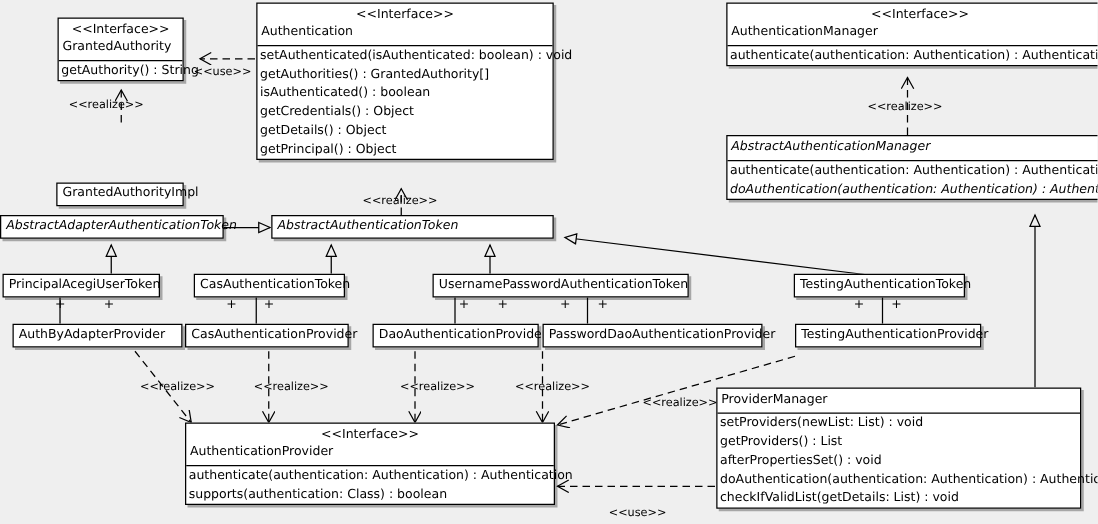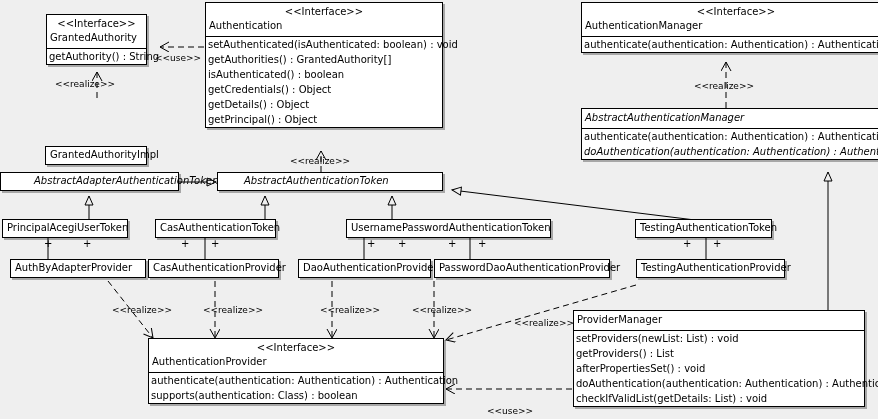--- a/index.html
+++ b/index.html
@@ -209,27 +209,27 @@
   <div class="uml" style="left:581px; top:108px; width:310px;">
     <div class="hdr">
       <span class="cname abstract">AbstractAuthenticationManager</span>
     </div>
     <div class="members">
       <span class="member">authenticate(authentication: Authentication) : Authentication</span>
       <span class="member abstract">doAuthentication(authentication: Authentication) : Authentication</span>
     </div>
   </div>
 
-  <div class="uml compact" style="left:0px; top:172px; width:179px;padding-left:29px;">
+  <div class="uml compact" style="left:0px; top:172px; width:179px;">
     <div class="hdr">
       <span class="cname abstract">AbstractAdapterAuthenticationToken</span>
     </div>
   </div>
 
-  <div class="uml compact" style="left:217px; top:172px; width:226px;padding-left:22px;">
+  <div class="uml compact" style="left:217px; top:172px; width:226px;">
     <div class="hdr">
       <span class="cname abstract">AbstractAuthenticationToken</span>
     </div>
   </div>
 
   <div class="uml compact" style="left:2px; top:219px; width:126px;">
     <div class="hdr">
       <span class="cname">PrincipalAcegiUserToken</span>
     </div>
   </div>

